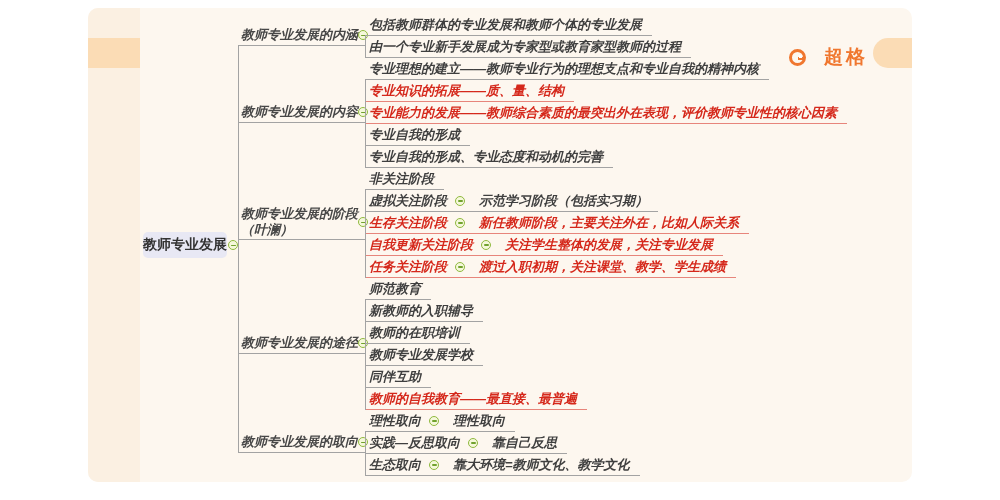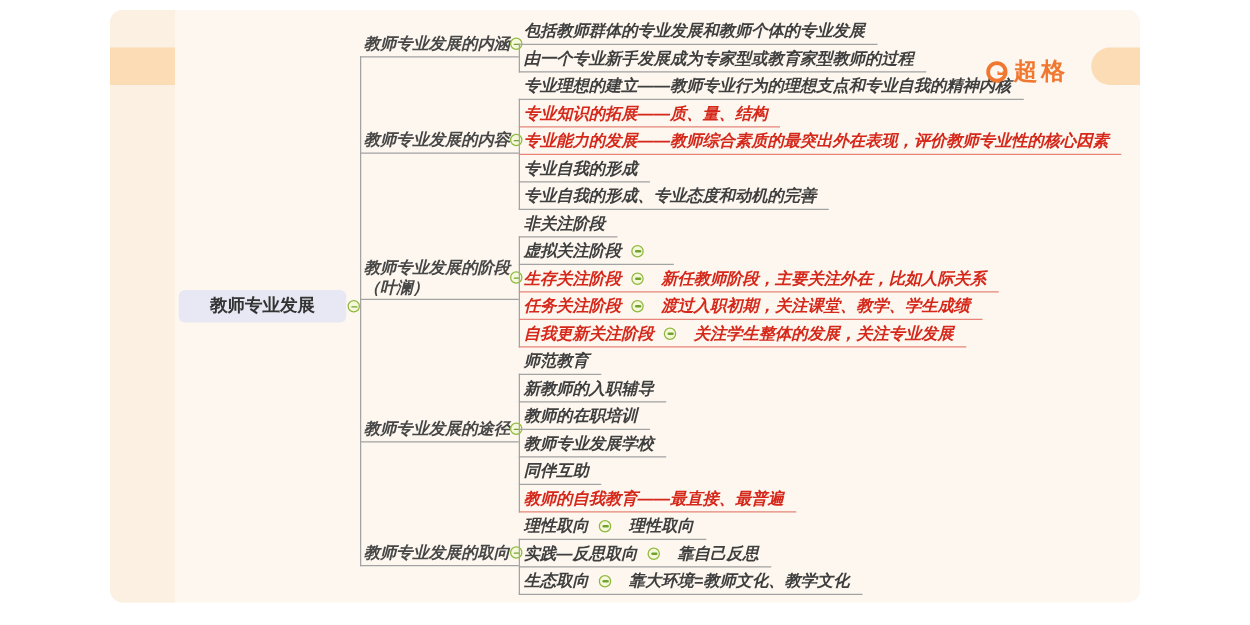--- a/index.html
+++ b/index.html
@@ -17,30 +17,30 @@
   
   .panel{position:absolute;left:88px;top:8px;width:824px;height:474px;
     background:#fdf7ef;border-radius:10px;}
   .strip{position:absolute;left:88px;top:8px;width:52px;height:474px;
     background:#fbf0e2;border-radius:10px 0 0 10px;}
   .rect-l{position:absolute;left:88px;top:38px;width:52px;height:30px;background:#fbdcb5;}
   .pill-r{position:absolute;left:873px;top:38px;width:39px;height:30px;
     background:#fbdcb5;border-radius:15px 0 0 15px;}
 
   
-  .logo{position:absolute;left:789px;top:44px;display:flex;align-items:center;gap:5px;z-index:6;}
+  .logo{position:absolute;left:789px;top:44px;display:flex;align-items:center;gap:18px;z-index:6;}
   .gicon{width:17px;height:17px;border:3px solid var(--accent);border-radius:50%;position:relative;flex:none;}
   .gicon::before{content:"";position:absolute;right:-1px;top:5px;width:6px;height:3px;background:var(--accent);}
   .gicon::after{content:"";position:absolute;right:1px;top:3px;width:3px;height:3px;background:#fff;}
   .bname{font-size:19px;font-weight:800;color:var(--accent);letter-spacing:3px;}
 
   
   .mindmap{position:absolute;left:143px;top:14px;display:flex;align-items:center;z-index:5;}
   .rootwrap{display:flex;align-items:center;}
-  .rootbox{background:#e8e8f4;border-radius:5px;padding:4px 25px;font-size:14px;
+  .rootbox{background:#e8e8f4;border-radius:5px;padding:4px 0;font-size:14px;
     font-weight:700;color:#333;white-space:nowrap;}
   .rootwrap .micon{margin-left:1px;margin-right:0;}
 
   .branches{display:flex;flex-direction:column;position:relative;font-style:italic;}
   .branches::before{content:"";position:absolute;left:0;top:31px;height:408px;width:1px;background:var(--line);}
 
   .branch{display:flex;align-items:center;}
   .blabel{width:127px;min-height:20px;border-bottom:1px solid var(--line);
     display:flex;justify-content:space-between;align-items:center;
     padding:0 2px 1px 3px;font-size:13px;font-weight:700;color:#474747;flex:none;}
@@ -129,35 +129,36 @@
             </div>
             <span class="micon"></span>
           </div>
           <div class="children">
             <div class="leaf">
               <span>非关注阶段</span>
             </div>
             <div class="leaf">
               <span>虚拟关注阶段</span>
               <span class="micon"></span>
+              <span>示范学习阶段（包括实习期）</span>
             </div>
             <div class="leaf red">
               <span>生存关注阶段</span>
               <span class="micon"></span>
               <span>新任教师阶段，主要关注外在，比如人际关系</span>
             </div>
             <div class="leaf red">
+              <span>自我更新关注阶段</span>
+              <span class="micon"></span>
+              <span>关注学生整体的发展，关注专业发展</span>
+            </div>
+            <div class="leaf red">
               <span>任务关注阶段</span>
               <span class="micon"></span>
               <span>渡过入职初期，关注课堂、教学、学生成绩</span>
-            </div>
-            <div class="leaf red">
-              <span>自我更新关注阶段</span>
-              <span class="micon"></span>
-              <span>关注学生整体的发展，关注专业发展</span>
             </div>
           </div>
         </div>
         <div class="branch">
           <div class="blabel">
             <div class="bltext">
               <div>教师专业发展的途径</div>
             </div>
             <span class="micon"></span>
           </div>

